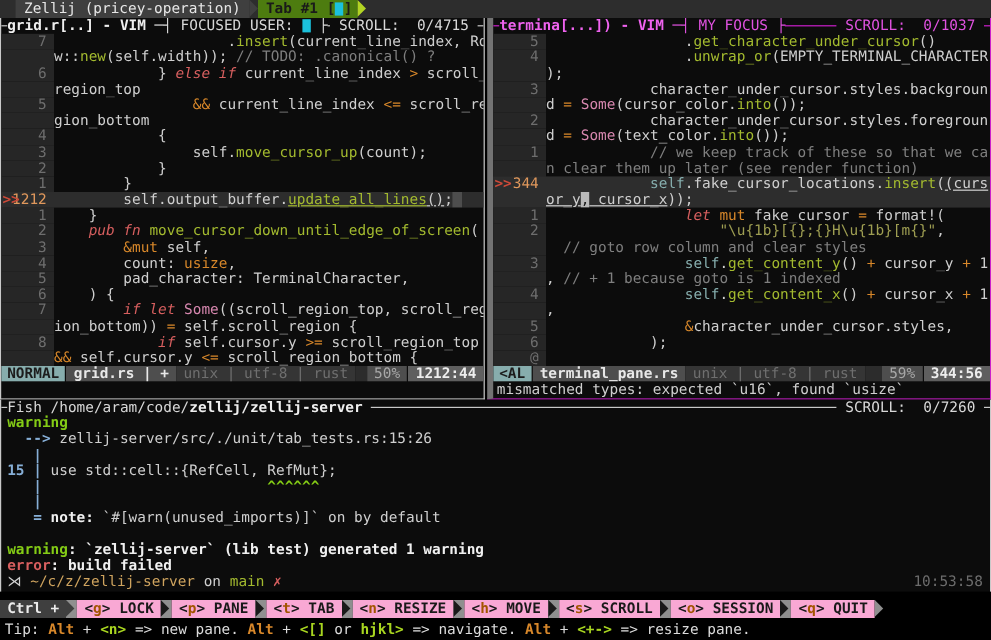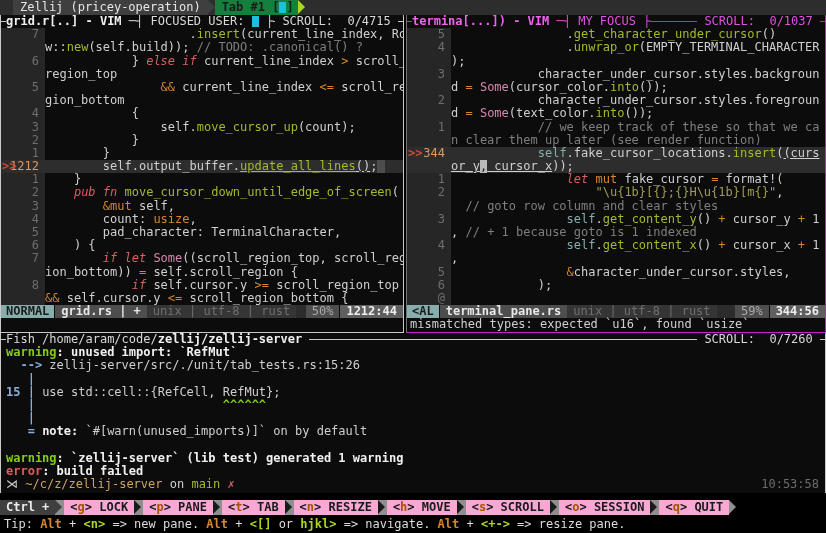--- a/index.html
+++ b/index.html
@@ -4,31 +4,31 @@
 <style>
   * { margin:0; padding:0; box-sizing:border-box; }
   html,body { width:826px; height:533px; background:#000; overflow:hidden;
     font-family:"DejaVu Sans Mono", monospace; font-size:12px; }
   #screen { position:relative; width:826px; height:533px; background:#000; }
 
   
   .tabbar { position:absolute; left:0; top:0; width:826px; height:15px;
     background:#2d2d2d; display:flex; align-items:stretch;padding-left:13px; }
   .session { background:#3f3f3f; color:#e6e6e6; padding:0 7px; line-height:15px; white-space:pre; }
-  .tab { background:#15803d; color:#1a1a1a; font-weight:bold; padding:0 4px 0 7px;
+  .tab { background:#4d7c0f; color:#1a1a1a; font-weight:bold; padding:0 4px 0 7px;
     line-height:15px; display:flex; align-items:center; white-space:pre; }
   .tab .ublock { display:inline-block; width:7px; height:11px; background:#1bc1dc; vertical-align:middle; }
   .tri { width:0; height:0; border-top:7.5px solid transparent; border-bottom:7.5px solid transparent; }
   .tri.dark { border-left:7px solid #3f3f3f; }
   .tri.green { border-left:7px solid #b2d424; }
 
   
   .pane { position:absolute; background:#0c0c0c; }
   .pane.white { border-left:1px solid #c9c9c9; border-right:1px solid #c9c9c9; border-bottom:1px solid #c9c9c9; }
-  .pane.pink  { border-left:1px solid #737373; border-right:1px solid #cb1fcb; border-bottom:1px solid #cb1fcb; }
+  .pane.pink  { border-left:5px solid #737373; border-right:1px solid #cb1fcb; border-bottom:1px solid #cb1fcb; }
   .pane.noblb { border-bottom:none; }
   .pane-title { height:13.2px; display:flex; align-items:center; white-space:pre; overflow:hidden; }
   .tl { height:1px; background:#c9c9c9; }
   .pink .tl { background:#cb1fcb; }
   .tl.fill { flex:1 1 auto; }
   .tl.cap { flex:0 0 5px; }
   .tt { line-height:13.2px; color:#d8d8d8;text-align:right; }
   .tt.bold { font-weight:bold; color:#efefef; }
   .pink .tt { color:#e052e0; }
   .pink .tt.bold { color:#ef63ef; }
@@ -113,21 +113,21 @@
       <span class="tt bold">grid.r[..] - VIM </span>
       <span class="tt">─┤ FOCUSED USER: </span>
       <span class="ublock" style="display:inline-block;width:7px;height:11px;background:#1bc1dc;"></span>
       <span class="tt"> ├</span>
       <span class="tl fill"></span>
       <span class="tt"> SCROLL:  0/4715 </span>
       <span class="tl cap"></span>
     </div>
     <div class="rows">
         <div class="coderow"><span class="gut"><span class="lnum">7</span></span><span class="code"><span class="sg-n">                    .</span><span class="sg-f">insert</span><span class="sg-n">(current_line_index, Ro</span></span></div>
-        <div class="coderow"><span class="gut"><span class="lnum"></span></span><span class="code"><span class="sg-n">w::</span><span class="sg-f">new</span><span class="sg-n">(self.build)); </span><span class="sg-c">// TODO: .canonical() ?</span></span></div>
+        <div class="coderow"><span class="gut"><span class="lnum"></span></span><span class="code"><span class="sg-n">w::</span><span class="sg-f">new</span><span class="sg-n">(self.width)); </span><span class="sg-c">// TODO: .canonical() ?</span></span></div>
         <div class="coderow"><span class="gut"><span class="lnum">6</span></span><span class="code"><span class="sg-n">            } </span><span class="sg-k">else if</span><span class="sg-n"> current_line_index </span><span class="sg-o">&gt;</span><span class="sg-n"> scroll_</span></span></div>
         <div class="coderow"><span class="gut"><span class="lnum"></span></span><span class="code"><span class="sg-n">region_top</span></span></div>
         <div class="coderow"><span class="gut"><span class="lnum">5</span></span><span class="code"><span class="sg-n">                </span><span class="sg-o">&amp;&amp;</span><span class="sg-n"> current_line_index </span><span class="sg-o">&lt;=</span><span class="sg-n"> scroll_re</span></span></div>
         <div class="coderow"><span class="gut"><span class="lnum"></span></span><span class="code"><span class="sg-n">gion_bottom</span></span></div>
         <div class="coderow"><span class="gut"><span class="lnum">4</span></span><span class="code"><span class="sg-n">            {</span></span></div>
         <div class="coderow"><span class="gut"><span class="lnum">3</span></span><span class="code"><span class="sg-n">                self.</span><span class="sg-f">move_cursor_up</span><span class="sg-n">(count);</span></span></div>
         <div class="coderow"><span class="gut"><span class="lnum">2</span></span><span class="code"><span class="sg-n">            }</span></span></div>
         <div class="coderow"><span class="gut"><span class="lnum">1</span></span><span class="code"><span class="sg-n">        }</span></span></div>
         <div class="coderow hlrow"><span class="gut"><span class="sign">&gt;&gt;</span><span class="lnum">1212</span></span><span class="code"><span class="sg-n">        self.output_buffer.</span><span class="sg-u">update_all_lines</span><span class="sg-nu">()</span><span class="sg-n">;</span><span class="sg-g"> </span></span></div>
         <div class="coderow"><span class="gut"><span class="lnum">1</span></span><span class="code"><span class="sg-n">    }</span></span></div>
@@ -199,21 +199,21 @@
     <div class="pane-title">
       <span class="tl cap"></span>
       <span class="tt">Fish /home/aram/code/</span>
       <span class="tt bold">zellij/zellij-server</span>
       <span class="tt"> </span>
       <span class="tl fill"></span>
       <span class="tt"> SCROLL:  0/7260 </span>
       <span class="tl cap"></span>
     </div>
     <div class="rows">
-        <div class="fishrow"><span class="sg-y">warning</span><span class="sg-wb">: unused import: `RefMut`</span></div>
+        <div class="fishrow"><span class="sg-y">warning</span></div>
         <div class="fishrow"><span class="sg-b">  --&gt; </span><span class="sg-n">zellij-server/src/./unit/tab_tests.rs:15:26</span></div>
         <div class="fishrow"><span class="sg-b">   |</span></div>
         <div class="fishrow"><span class="sg-b">15 | </span><span class="sg-n">use std::cell::{RefCell, RefMut};</span></div>
         <div class="fishrow"><span class="sg-b">   |</span><span class="sg-n">                          </span><span class="sg-y">^^^^^^</span></div>
         <div class="fishrow"><span class="sg-b">   |</span></div>
         <div class="fishrow"><span class="sg-b">   = </span><span class="sg-wb">note:</span><span class="sg-n"> `#[warn(unused_imports)]` on by default</span></div>
         <div class="fishrow"></div>
         <div class="fishrow"><span class="sg-y">warning</span><span class="sg-wb">: `zellij-server` (lib test) generated 1 warning</span></div>
         <div class="fishrow"><span class="sg-r">error</span><span class="sg-wb">: build failed</span></div>
         <div class="fishrow" style="padding-right: 6px;"><span class="sg-n">⋊ </span><span class="sg-tan">~/c/z/zellij-server </span><span class="sg-n">on </span><span class="sg-grn">main </span><span class="sg-r">✗</span><span class="spacer"></span><span class="sg-gray">10:53:58</span></div>

